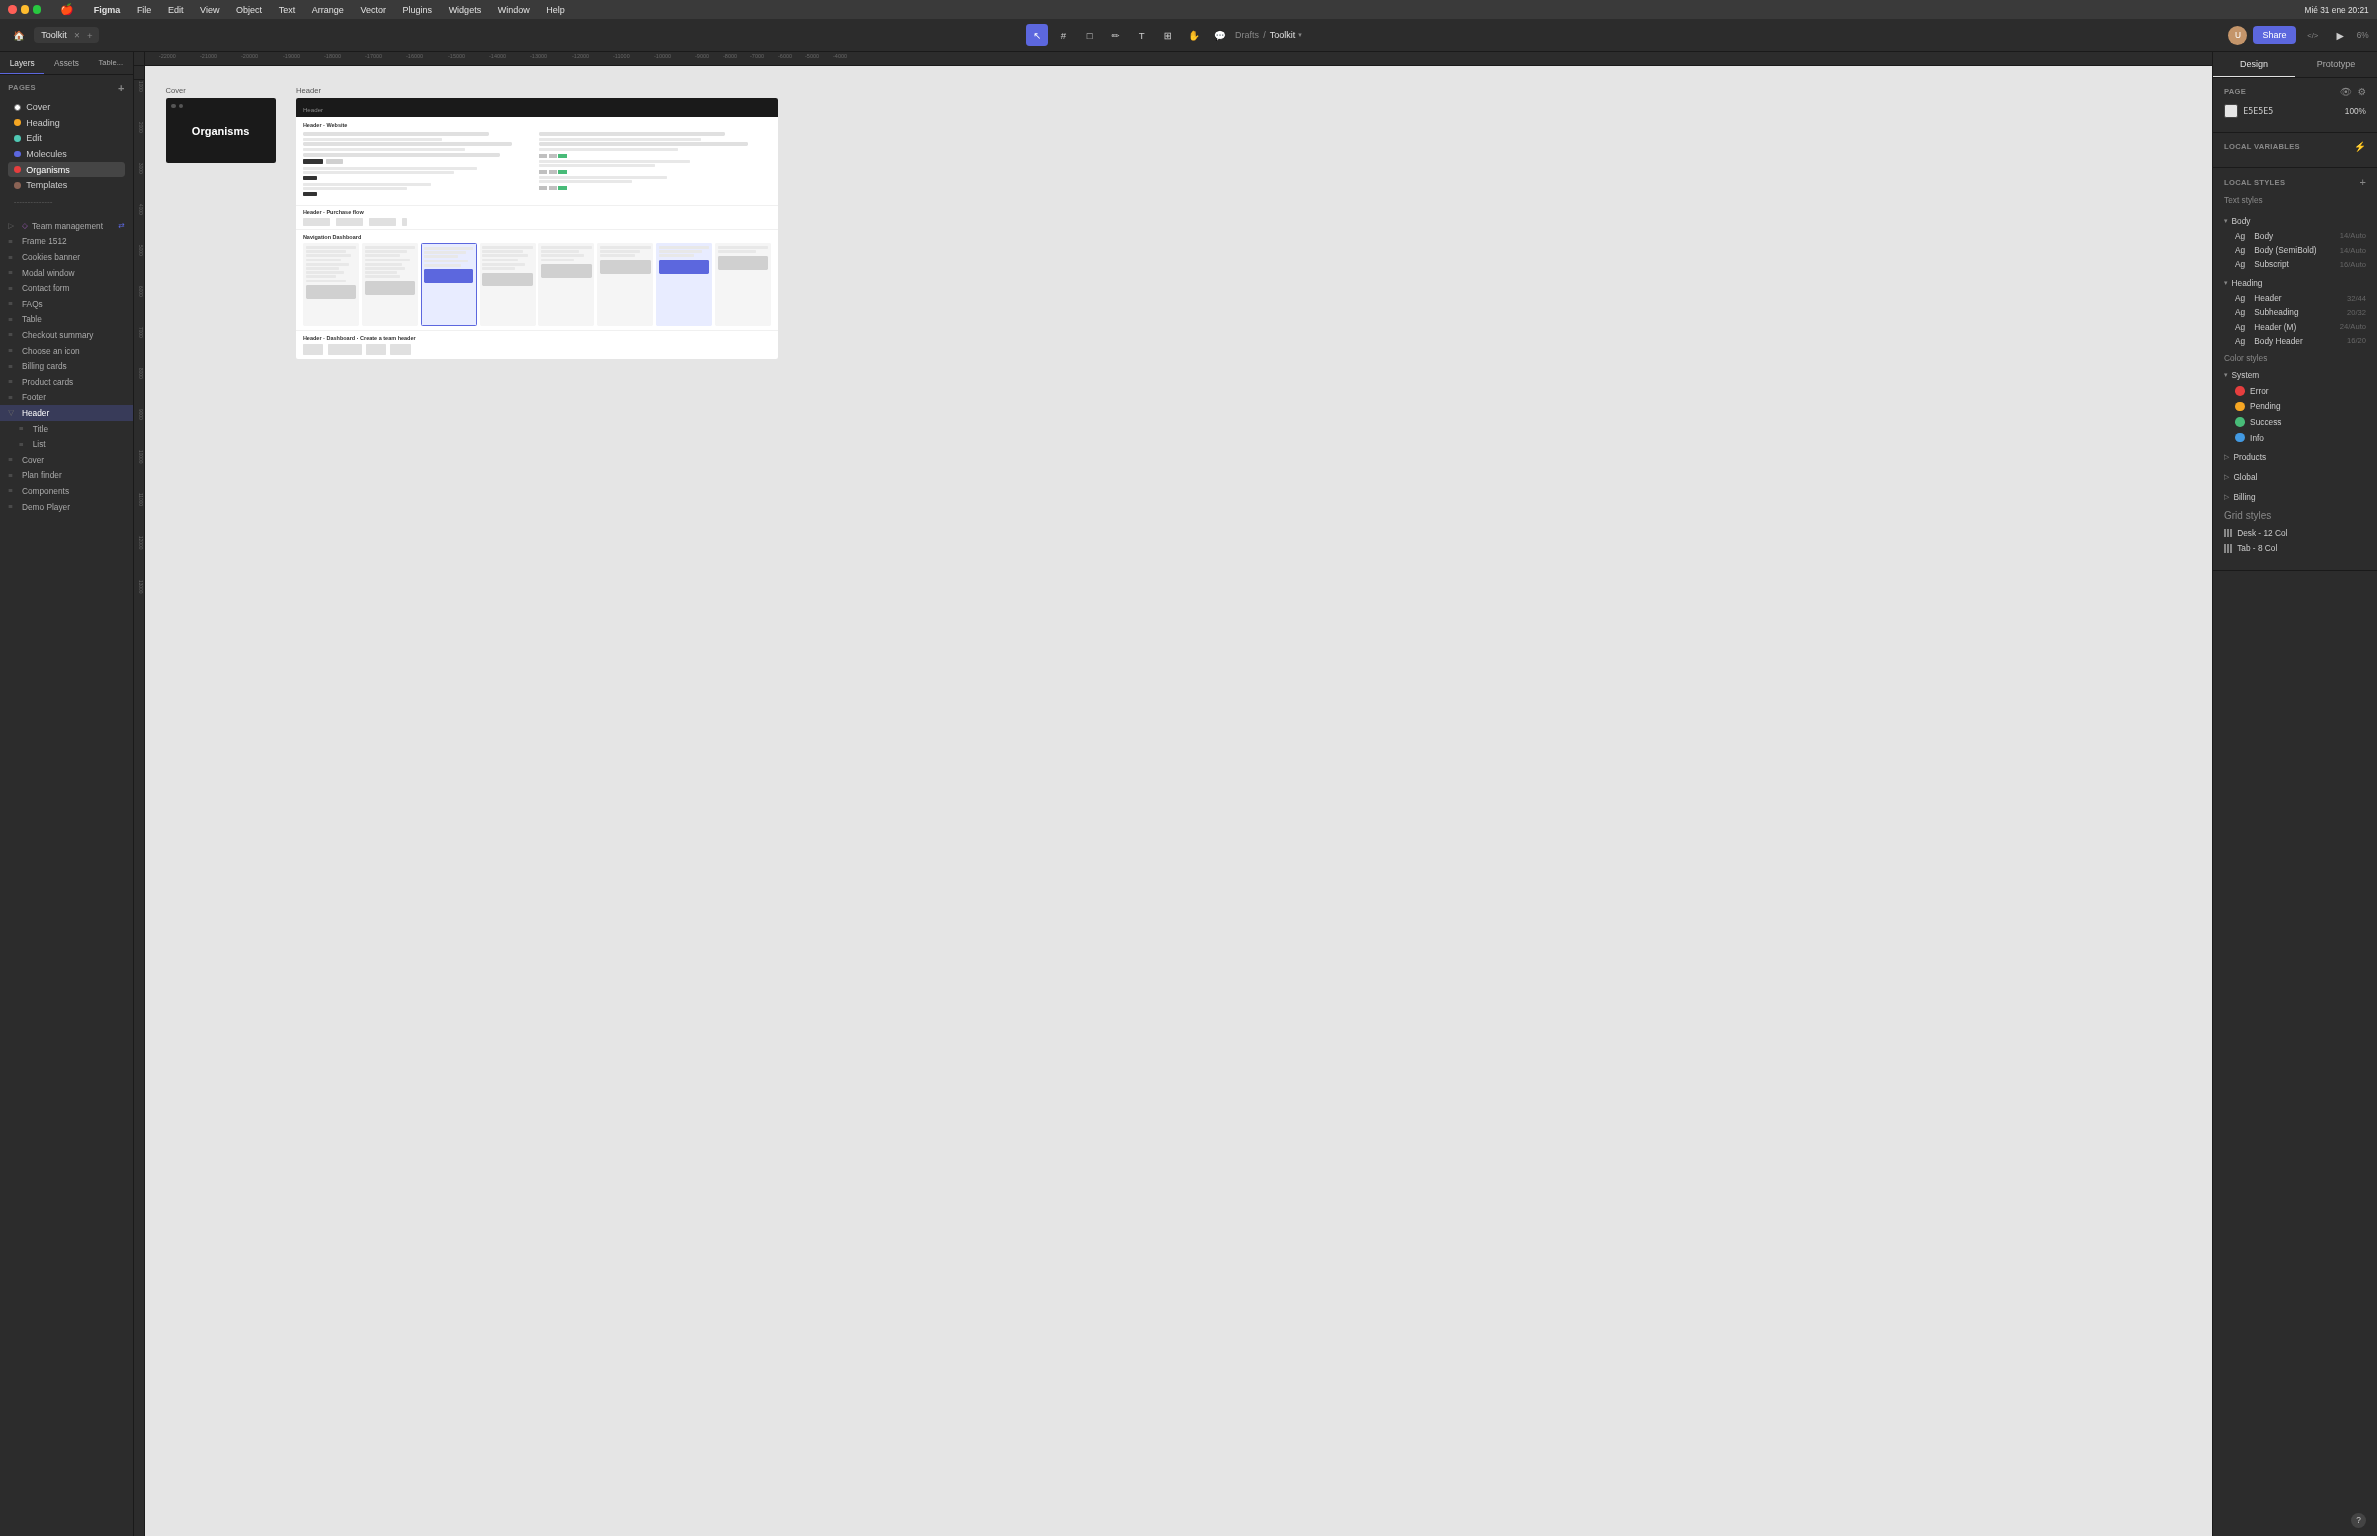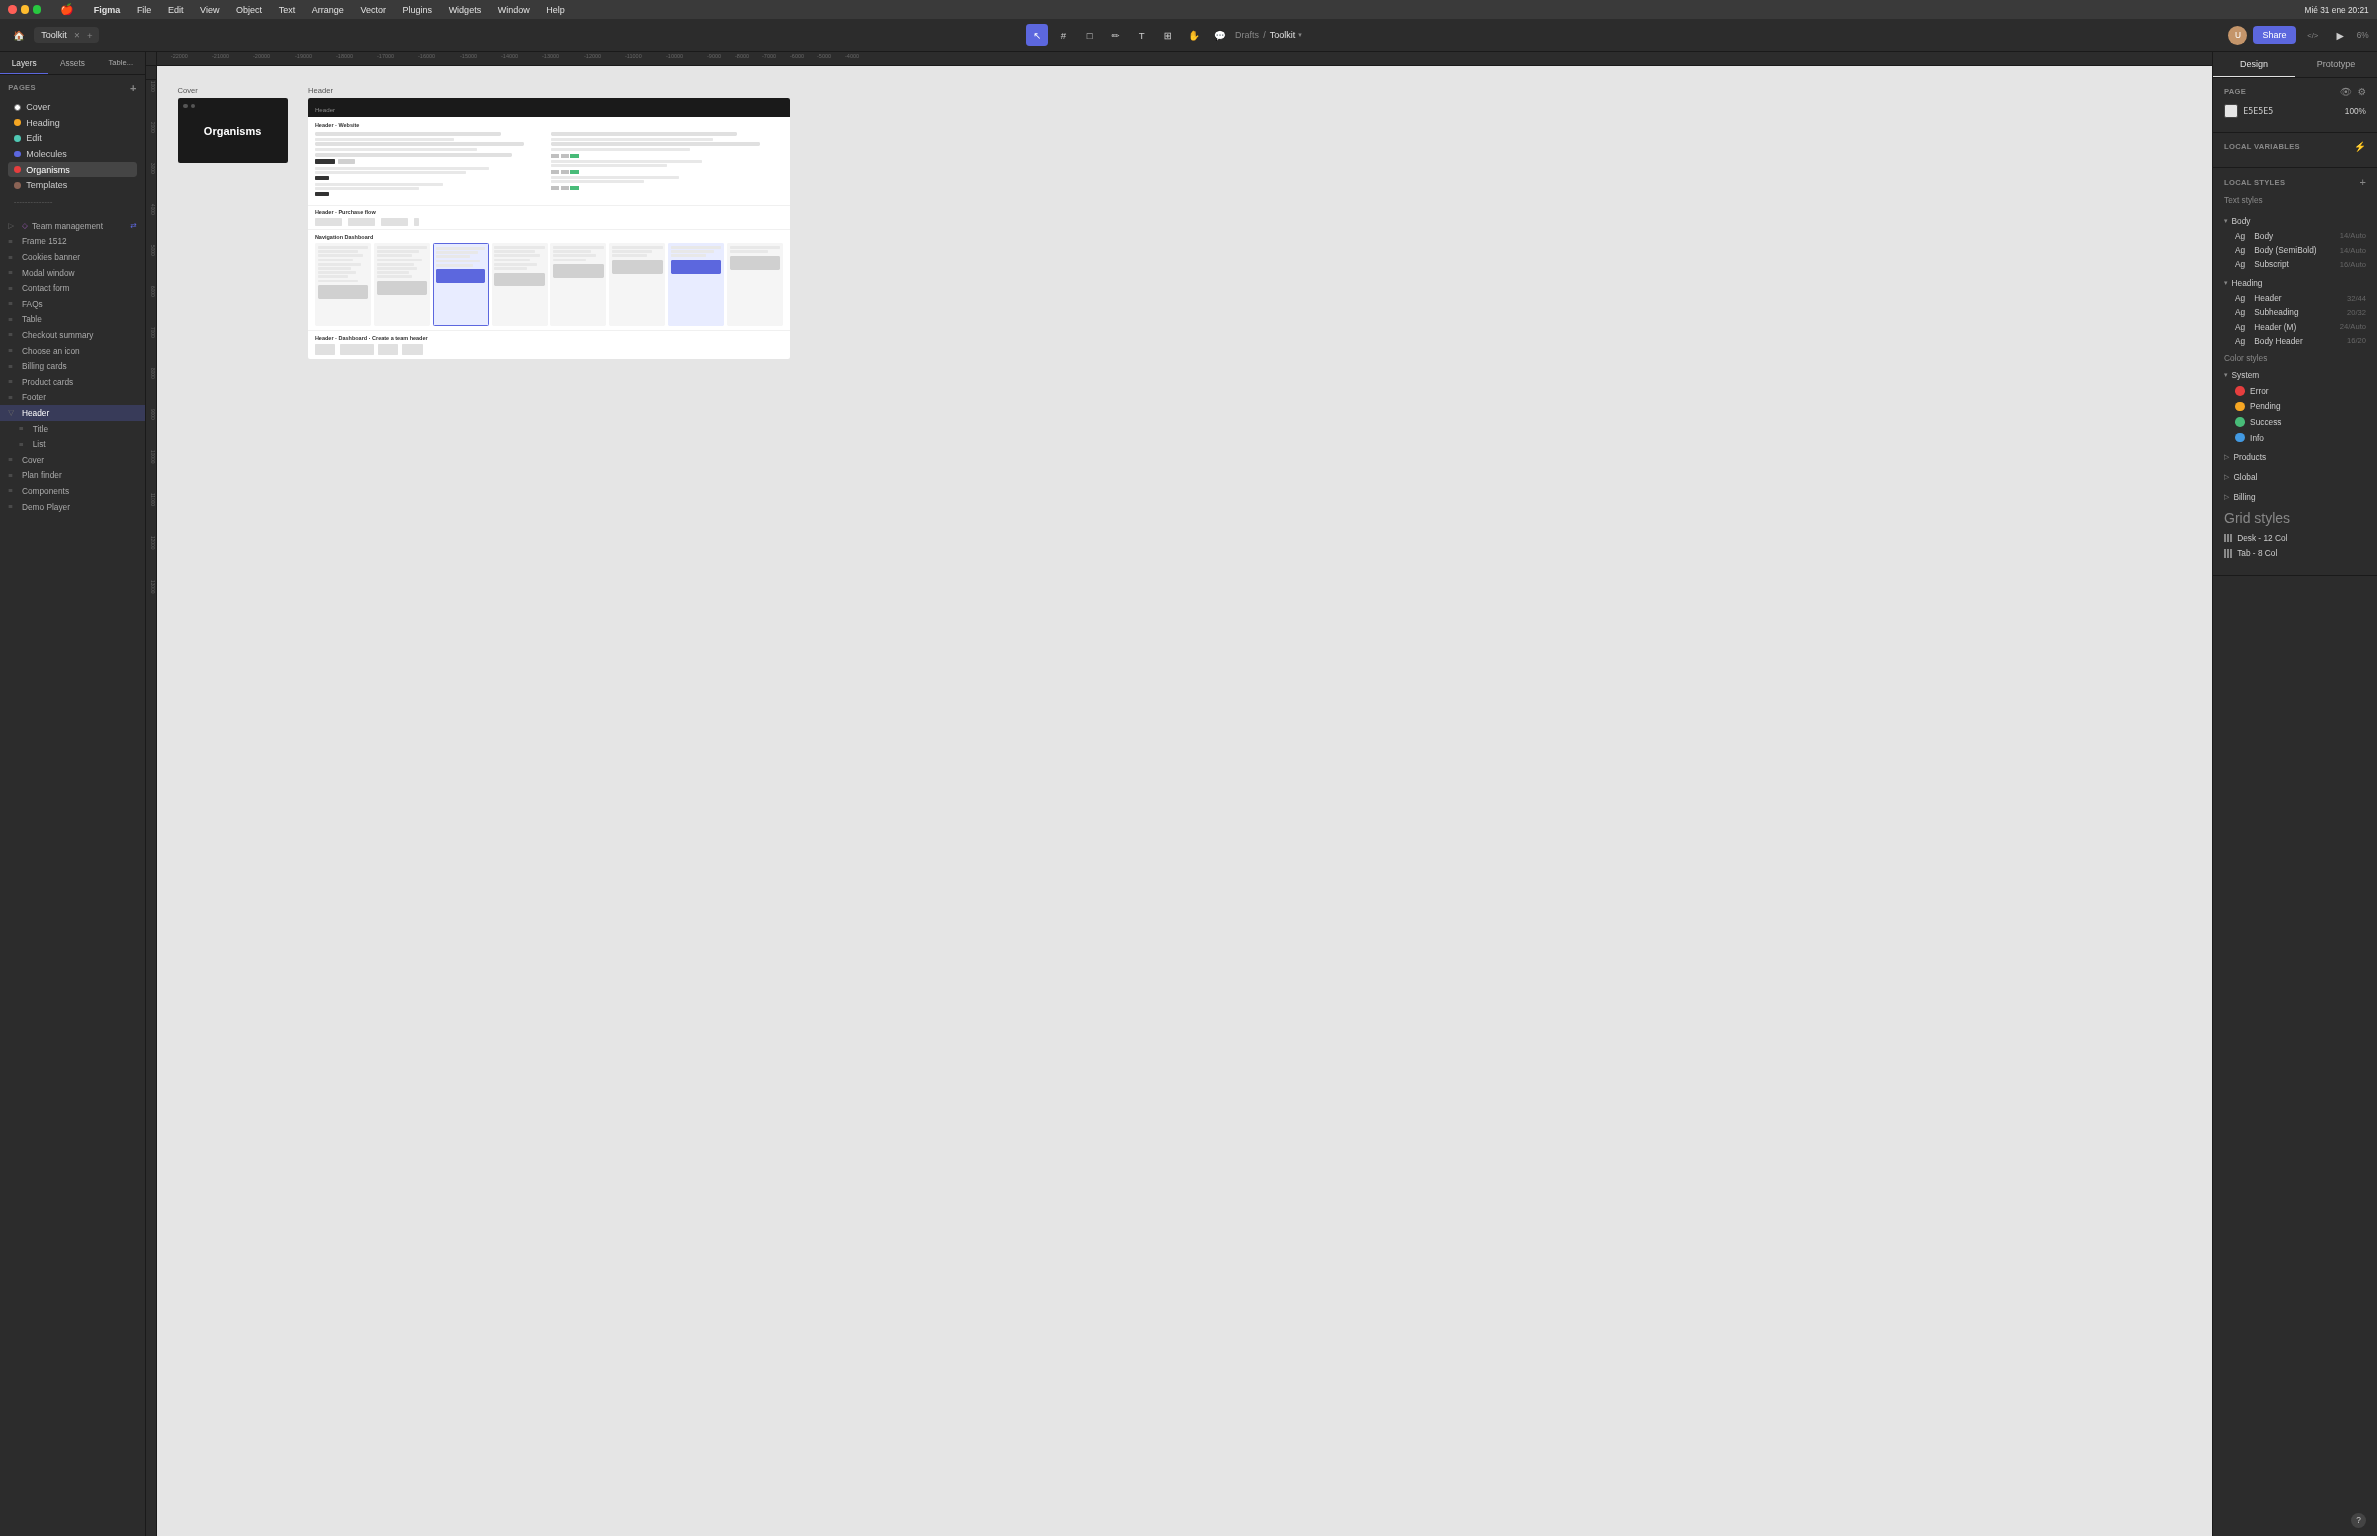--- a/index.html
+++ b/index.html
@@ -27,21 +27,21 @@
     .share-btn { background: #5c67de; color: white; border: none; border-radius: 4.1px; padding: 4.1px 9.6px; font-size: 9px; font-weight: 500; cursor: pointer; }
     .tab-item { display: flex; align-items: center; gap: 4.1px; background: #3a3a3a; border-radius: 4.1px; padding: 2.8px 6.9px; font-size: 9px; color: #e0e0e0; }
     .tab-close { color: #888; font-size: 7.6px; cursor: pointer; margin-left: 2.8px; }
     .breadcrumb { color: #888; font-size: 9px; }
     .breadcrumb-current { color: #e0e0e0; display: flex; align-items: center; gap: 2.8px; }
 
     
     .main-layout { display: flex; flex: 1; overflow: hidden; }
 
     
-    .left-panel { width: 146px; background: #2c2c2c; display: flex; flex-direction: column; border-right: 0.7px solid #1a1a1a; flex-shrink: 0; }
+    .left-panel { width: 134px; background: #2c2c2c; display: flex; flex-direction: column; border-right: 0.7px solid #1a1a1a; flex-shrink: 0; }
     .panel-tabs { display: flex; border-bottom: 0.7px solid #1a1a1a; }
     .panel-tab { flex: 1; padding: 5.5px 0; text-align: center; font-size: 8.3px; color: #aaa; cursor: pointer; border-bottom: 1.4px solid transparent; }
     .panel-tab.active { color: #e0e0e0; border-bottom-color: #5c67de; }
 
     .pages-section { padding: 6.9px 8.3px 4.1px; }
     .pages-header { display: flex; align-items: center; justify-content: space-between; font-size: 7.6px; font-weight: 600; color: #888; text-transform: uppercase; letter-spacing: 0.3px; margin-bottom: 5.5px; }
     .pages-add { color: #888; font-size: 11px; cursor: pointer; }
 
     .page-item { display: flex; align-items: center; gap: 5.5px; padding: 2.8px 5.5px; border-radius: 3.4px; cursor: pointer; font-size: 9px; color: #ccc; }
     .page-item.active { background: rgba(255,255,255,0.12); color: #fff; }
@@ -686,21 +686,21 @@
 
         <div class="style-group">
           <div class="style-group-header">
             <span class="style-group-chevron">▷</span>
             <span class="style-group-label">Billing</span>
           </div>
         </div>
       </div>
 
       <div style="margin-bottom:5.5px;">
-        <div style="font-size:14px; color:#888; margin-bottom:4.1px; font-weight:500;">Grid styles</div>
+        <div style="font-size:10px; color:#888; margin-bottom:4.1px; font-weight:500;">Grid styles</div>
         <div class="grid-style-item">
           <div class="grid-icon">
             <div class="grid-bar"></div>
             <div class="grid-bar"></div>
             <div class="grid-bar"></div>
           </div>
           <span class="grid-style-name">Desk - 12 Col</span>
         </div>
         <div class="grid-style-item">
           <div class="grid-icon">

